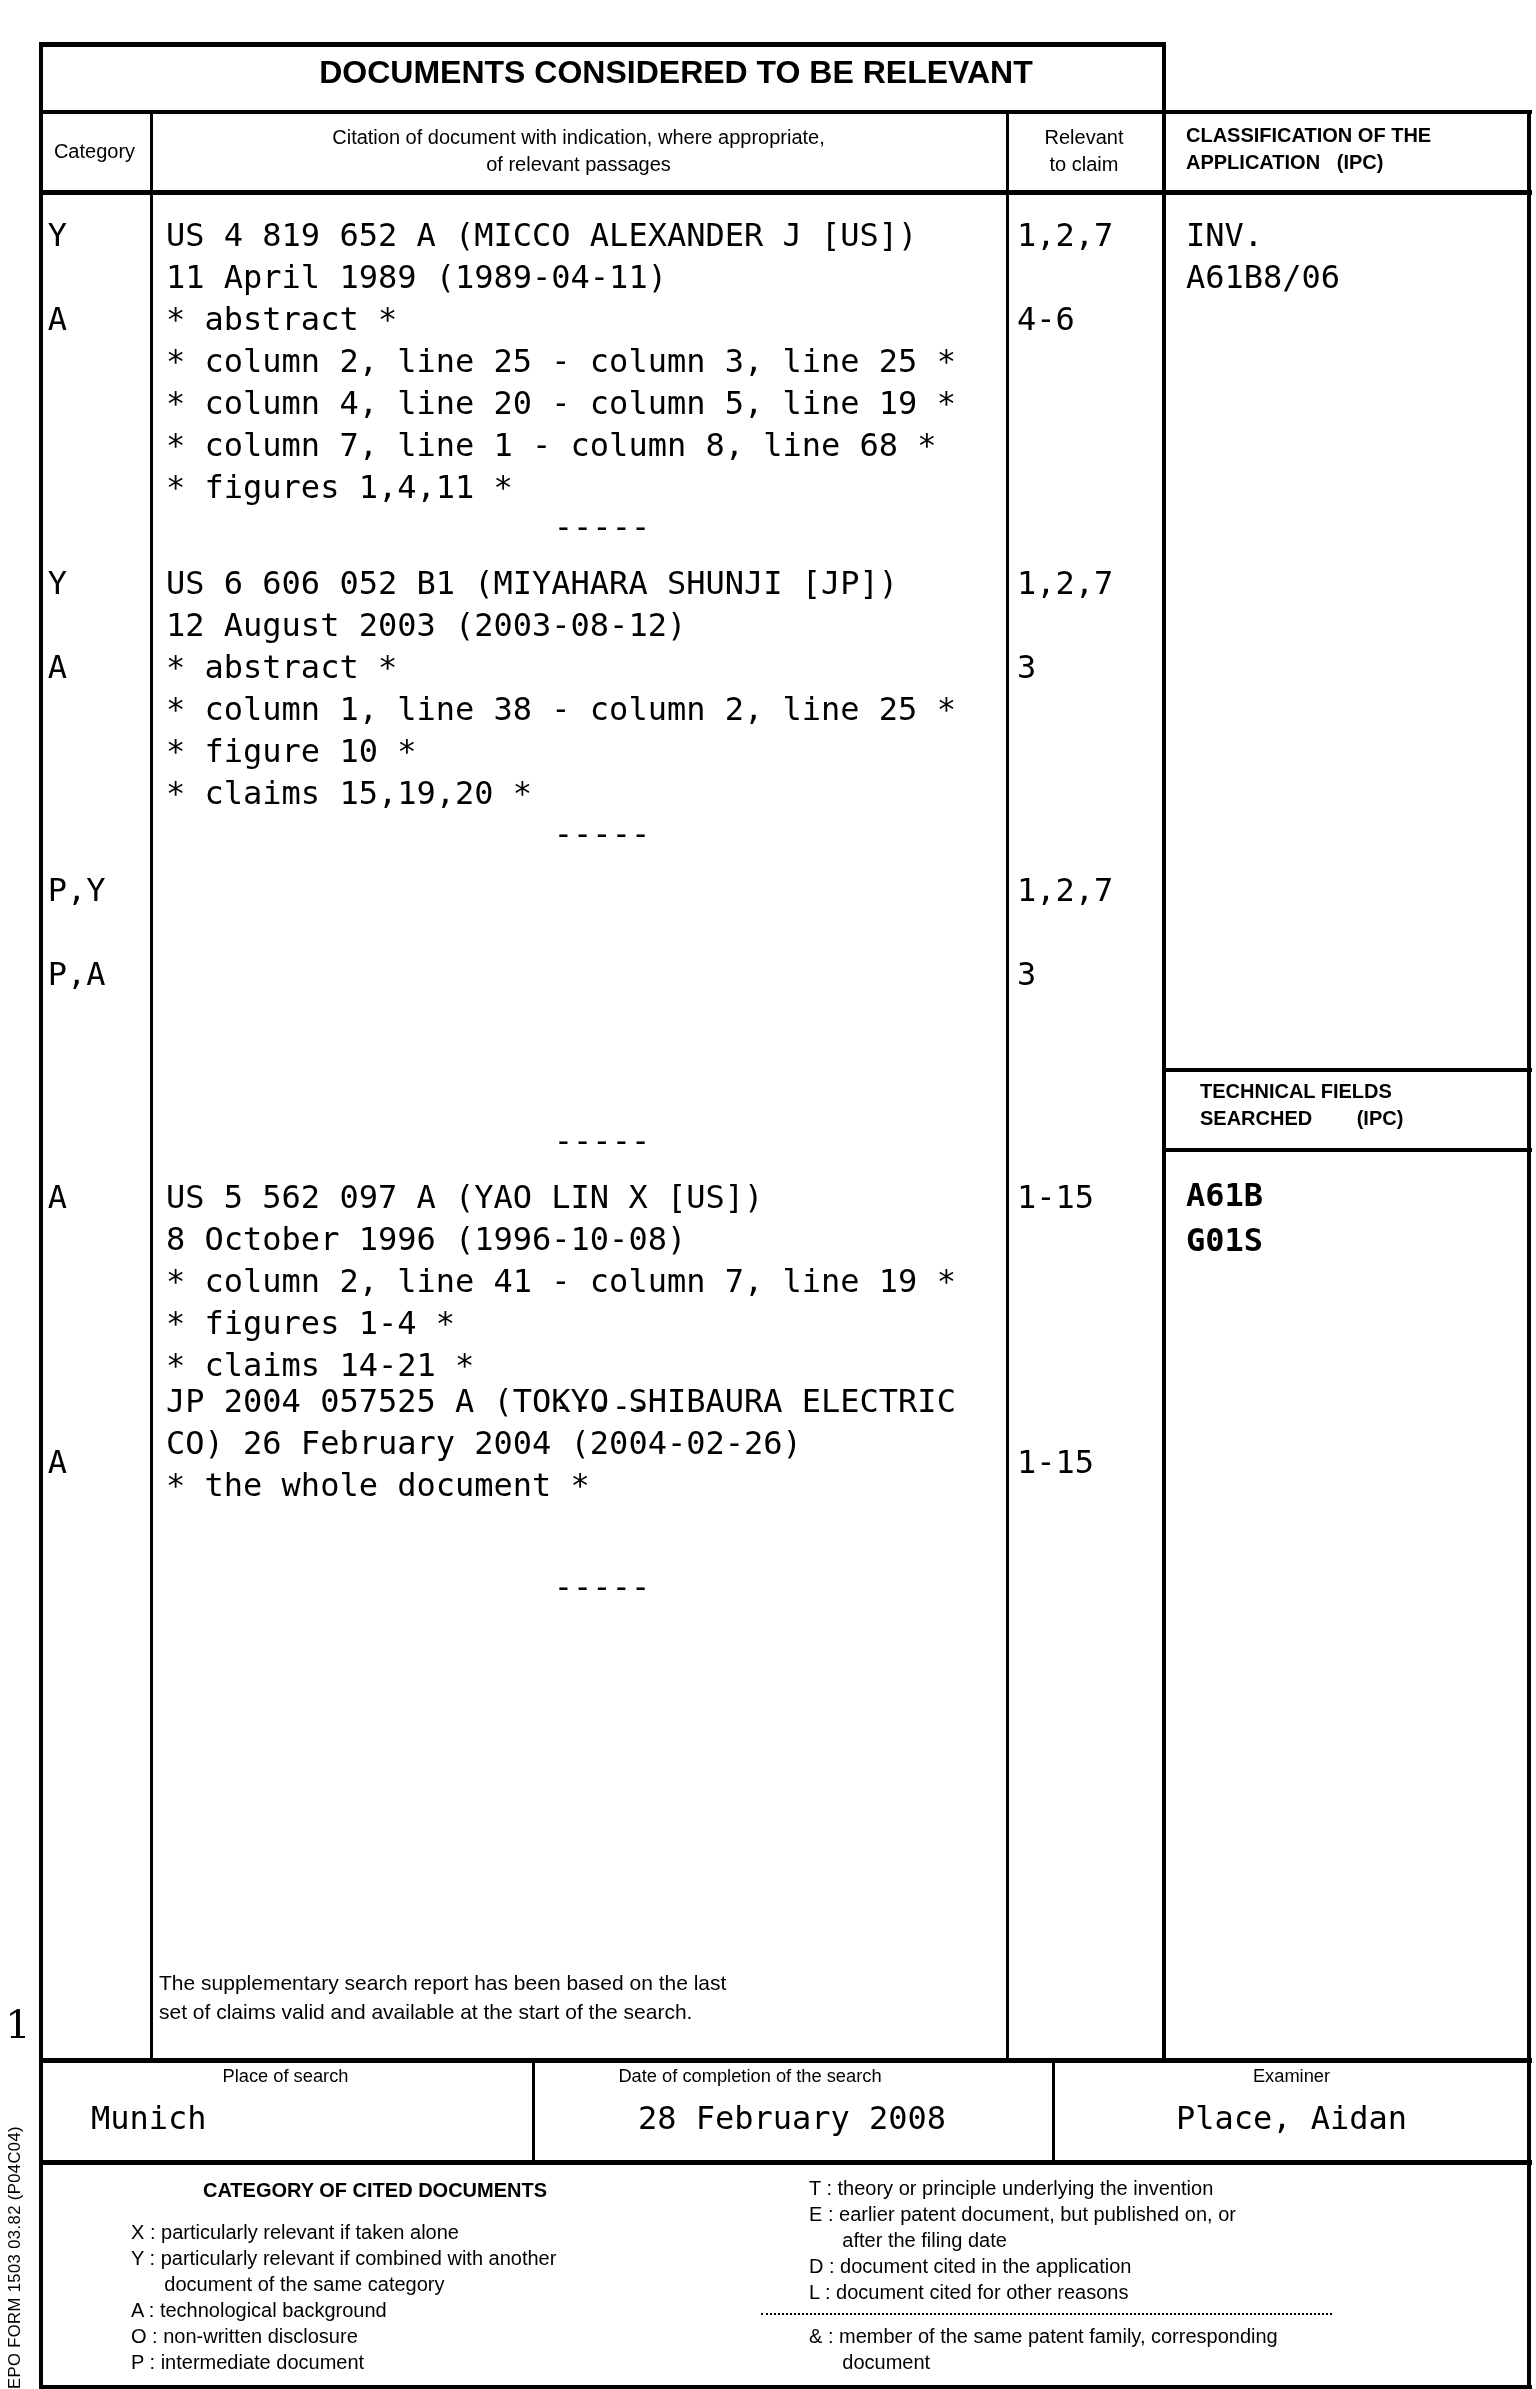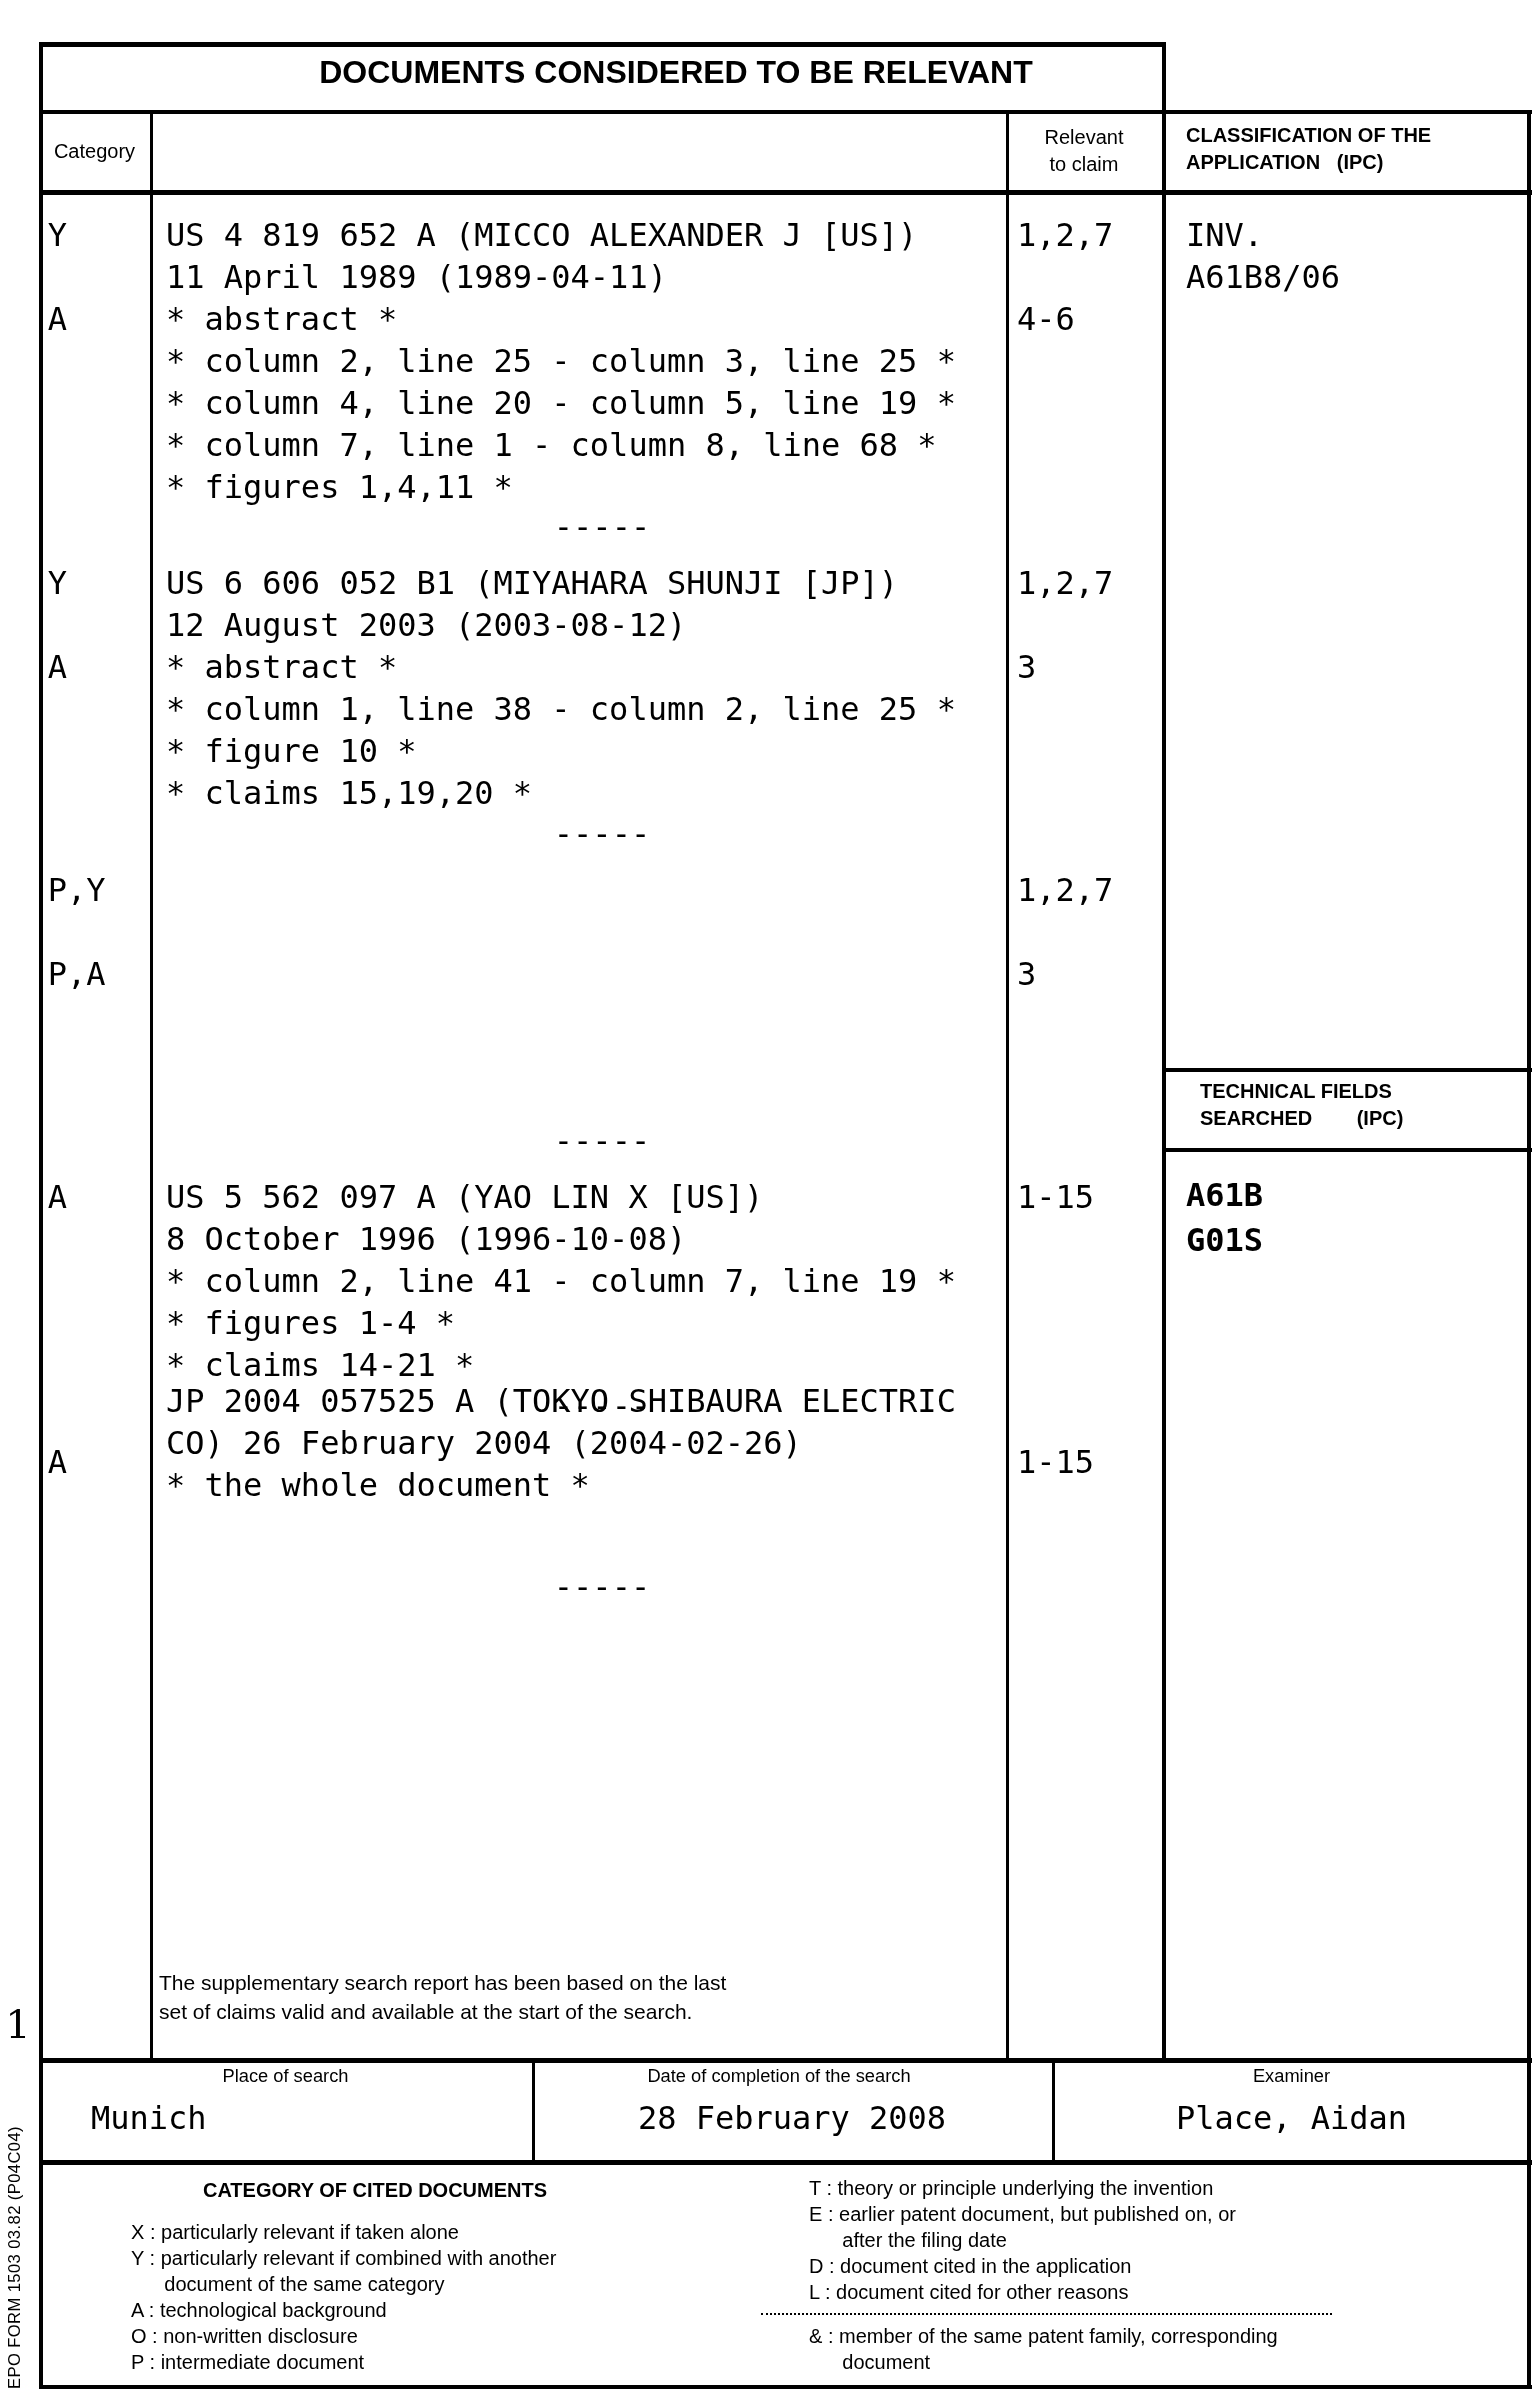--- a/index.html
+++ b/index.html
@@ -86,20 +86,22 @@
     <div class="vl" style="left:0;top:0;width:4.4px;height:2348px"></div>
     <div class="vl" style="left:1488px;top:68px;width:4.4px;height:2280px"></div>
     <div class="vl" style="left:111px;top:68px;width:2.6px;height:1953px"></div>
     <div class="vl" style="left:967px;top:68px;width:2.6px;height:1953px"></div>
     <div class="vl" style="left:1123px;top:0;width:3.5px;height:2021px"></div>
     <div class="vl" style="left:493px;top:2016px;width:2.6px;height:107px"></div>
     <div class="vl" style="left:1013px;top:2016px;width:2.6px;height:107px"></div>
 
     <div id="title-row">DOCUMENTS CONSIDERED TO BE RELEVANT</div>
     <div class="colhdr ctr" style="left:0;top:96px;width:111px">Category</div>
+    <div class="colhdr ctr" style="left:111px;top:82px;width:857px">Citation of document with indication, where appropriate,
+of relevant passages</div>
     <div class="colhdr ctr" style="left:967px;top:82px;width:156px">Relevant
 to claim</div>
     <div class="colhdr bold" style="left:1147px;top:80px">CLASSIFICATION OF THE
 APPLICATION   (IPC)</div>
 
     <pre class="mono doc-cat" style="top:172px">Y
 
 A</pre>
     <pre class="mono doc-cit" style="top:172px">US 4 819 652 A (MICCO ALEXANDER J [US])
 11 April 1989 (1989-04-11)
@@ -155,21 +157,21 @@
 A61B8/06</pre>
     <div class="colhdr" id="tech-heading">TECHNICAL FIELDS
 SEARCHED        (IPC)</div>
     <pre class="mono" id="tech-values">A61B
 G01S</pre>
 
     <div class="abs" id="note">The supplementary search report has been based on the last
 set of claims valid and available at the start of the search.</div>
 
     <div class="foot-label" style="left:0;width:493px">Place of search</div>
-    <div class="foot-label" style="left:518px;width:444px">Date of completion of the search</div>
+    <div class="foot-label" style="left:489px;width:444px">Date of completion of the search</div>
     <div class="foot-label" style="left:1013px;width:479px">Examiner</div>
     <pre class="mono foot-value" style="left:52px">Munich</pre>
     <pre class="mono foot-value ctr" style="left:493px;width:520px">28 February 2008</pre>
     <pre class="mono foot-value ctr" style="left:1013px;width:479px">Place, Aidan</pre>
 
     <div class="abs legend bold" id="legend-left-title">CATEGORY OF CITED DOCUMENTS</div>
     <div class="abs legend" id="legend-left-items">X : particularly relevant if taken alone
 Y : particularly relevant if combined with another
       document of the same category
 A : technological background

